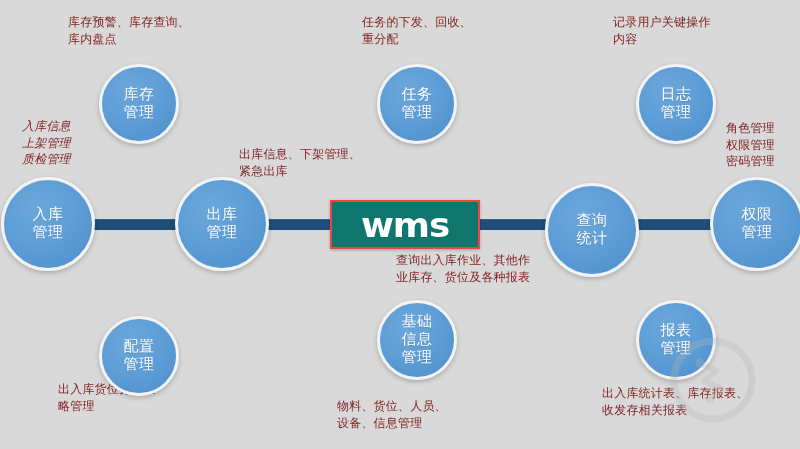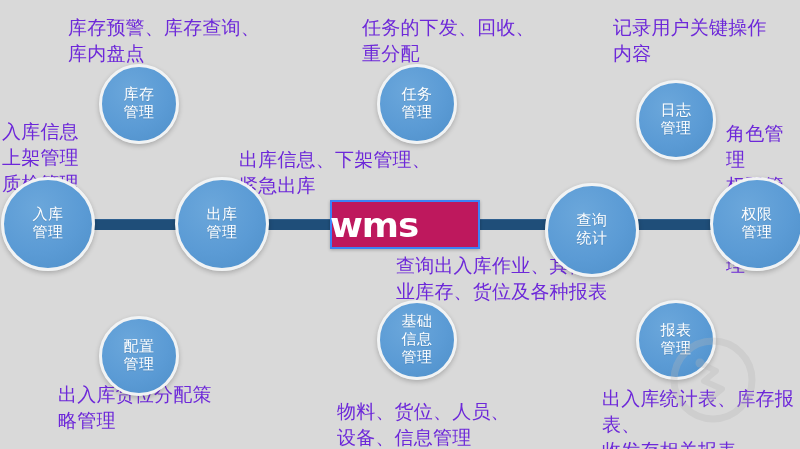--- a/index.html
+++ b/index.html
@@ -57,25 +57,26 @@
     box-sizing: border-box;
   }
 
   
   .wms-box {
     position: absolute;
     left: 330px;
     top: 200px;
     width: 150px;
     height: 49px;
-    background: #be185d;
-    border: 2px solid #3b82f6;
+    background: #0f766e;
+    border: 2px solid #ef4444;
     box-sizing: border-box;
     display: flex;
     align-items: center;
+    justify-content: center;
     box-shadow: 0 1px 3px rgba(0,0,0,0.25);
   }
   .wms-box .wms-label {
     color: #ffffff;
     font-size: 34px;
     font-weight: bold;
     letter-spacing: -1px;
     font-family: "DejaVu Sans", sans-serif;
     line-height: 1;
     transform: scaleX(1.05);
@@ -100,22 +101,22 @@
     line-height: 1.18;
     font-family: "DejaVu Sans", "Liberation Sans", sans-serif;
     letter-spacing: 0.5px;
     white-space: pre-line;
     text-shadow: 0 1px 1px rgba(0,0,0,0.12);
   }
 
   
   .desc {
     position: absolute;
-    color: #6d28d9;
-    font-size: 19px;
+    color: #7f1d1d;
+    font-size: 12px;
     line-height: 1.38;
     font-family: "DejaVu Sans", "Liberation Sans", sans-serif;
     white-space: pre-line;
     letter-spacing: 0.2px;
   }
 </style>
 </head>
 <body>
 
 <div id="diagram">
@@ -127,21 +128,21 @@
       <div class="bar" style="left: 638px; top: 219px; width: 74px;"></div>
     </div>
 
   <div id="descriptions">
       <div class="desc" style="left: 68px; top: 14px;">库存预警、库存查询、
 库内盘点</div>
       <div class="desc" style="left: 362px; top: 14px;">任务的下发、回收、
 重分配</div>
       <div class="desc" style="left: 613px; top: 14px;">记录用户关键操作
 内容</div>
-      <div class="desc" style="left: 2px; top: 118px;">入库信息
+      <div class="desc" style="left: 22px; top: 118px; font-style: italic;">入库信息
 上架管理
 质检管理</div>
       <div class="desc" style="left: 239px; top: 146px;">出库信息、下架管理、
 紧急出库</div>
       <div class="desc" style="left: 726px; top: 120px;">角色管理
 权限管理
 密码管理</div>
       <div class="desc" style="left: 396px; top: 252px;">查询出入库作业、其他作
 业库存、货位及各种报表</div>
       <div class="desc" style="left: 58px; top: 381px;">出入库货位分配策
@@ -170,21 +171,21 @@
 管理</span>
       </div>
       <div class="node" style="left: 99px; top: 64px; width: 80px; height: 80px;">
         <span class="node-label">库存
 管理</span>
       </div>
       <div class="node" style="left: 377px; top: 64px; width: 80px; height: 80px;">
         <span class="node-label">任务
 管理</span>
       </div>
-      <div class="node" style="left: 636px; top: 80px; width: 80px; height: 80px; justify-content: center;">
+      <div class="node" style="left: 636px; top: 64px; width: 80px; height: 80px; justify-content: center;">
         <span class="node-label">日志
 管理</span>
       </div>
       <div class="node" style="left: 99px; top: 316px; width: 80px; height: 80px;">
         <span class="node-label">配置
 管理</span>
       </div>
       <div class="node" style="left: 377px; top: 300px; width: 80px; height: 80px;">
         <span class="node-label">基础
 信息

